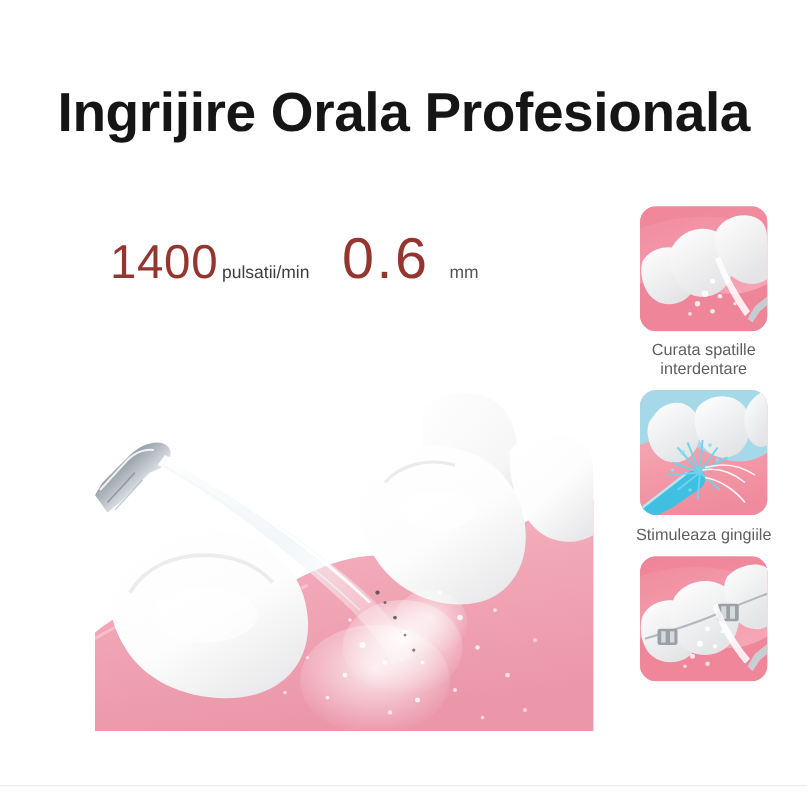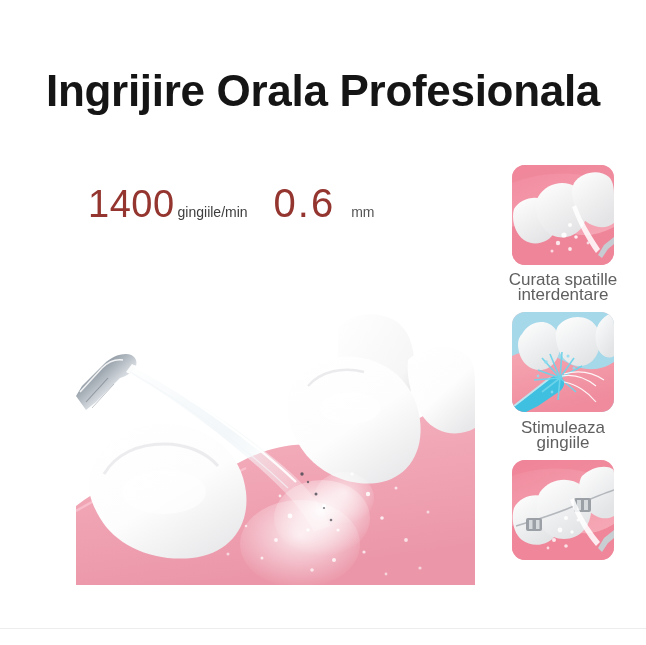--- a/index.html
+++ b/index.html
@@ -51,21 +51,21 @@
   .spec-unit {
     font-size: 14px;
     color: #3d3d3d;
     margin-left: 3px;
     line-height: 1;
   }
   .spec-gap {
     width: 26px;
   }
   .spec-num-2 {
-    font-size: 40px;
+    font-size: 46px;
     color: #94352f;
     letter-spacing: 2px;
     line-height: 1;
     font-family: "Liberation Sans", sans-serif;
   }
   .spec-unit-2 {
     font-size: 14px;
     color: #555555;
     margin-left: 16px;
     line-height: 1;
@@ -99,21 +99,21 @@
     border-radius: 13px;
     overflow: hidden;
     margin: 0 auto;
     display: block;
     background: #f3c6cd;
   }
   .thumb svg { display: block; }
   .caption {
     margin-top: 7px;
     text-align: center;
-    font-size: 17px;
+    font-size: 13px;
     line-height: 15px;
     color: #5f5f5f;
     font-family: "Liberation Sans", sans-serif;
   }
   .feature-2 .caption { margin-top: 8px; }
 
   
   .divider {
     position: absolute;
     left: 0;
@@ -125,21 +125,21 @@
 </style>
 </head>
 <body>
 
 <div class="page">
 
   <div class="title">Ingrijire Orala Profesionala</div>
 
   <div class="specs">
     <span class="spec-num">1400</span>
-    <span class="spec-unit">gingiile/min</span>
+    <span class="spec-unit">pulsatii/min</span>
     <span class="spec-gap"></span>
     <span class="spec-num-2">0.6</span>
     <span class="spec-unit-2">mm</span>
   </div>
 
   <div class="hero">
     <svg width="399" height="317" viewBox="0 0 399 317" xmlns="http://www.w3.org/2000/svg">
       <defs>
         <linearGradient id="gumGrad" x1="0" y1="0" x2="0.3" y2="1">
           <stop offset="0%" stop-color="#f6c0cb"></stop>

